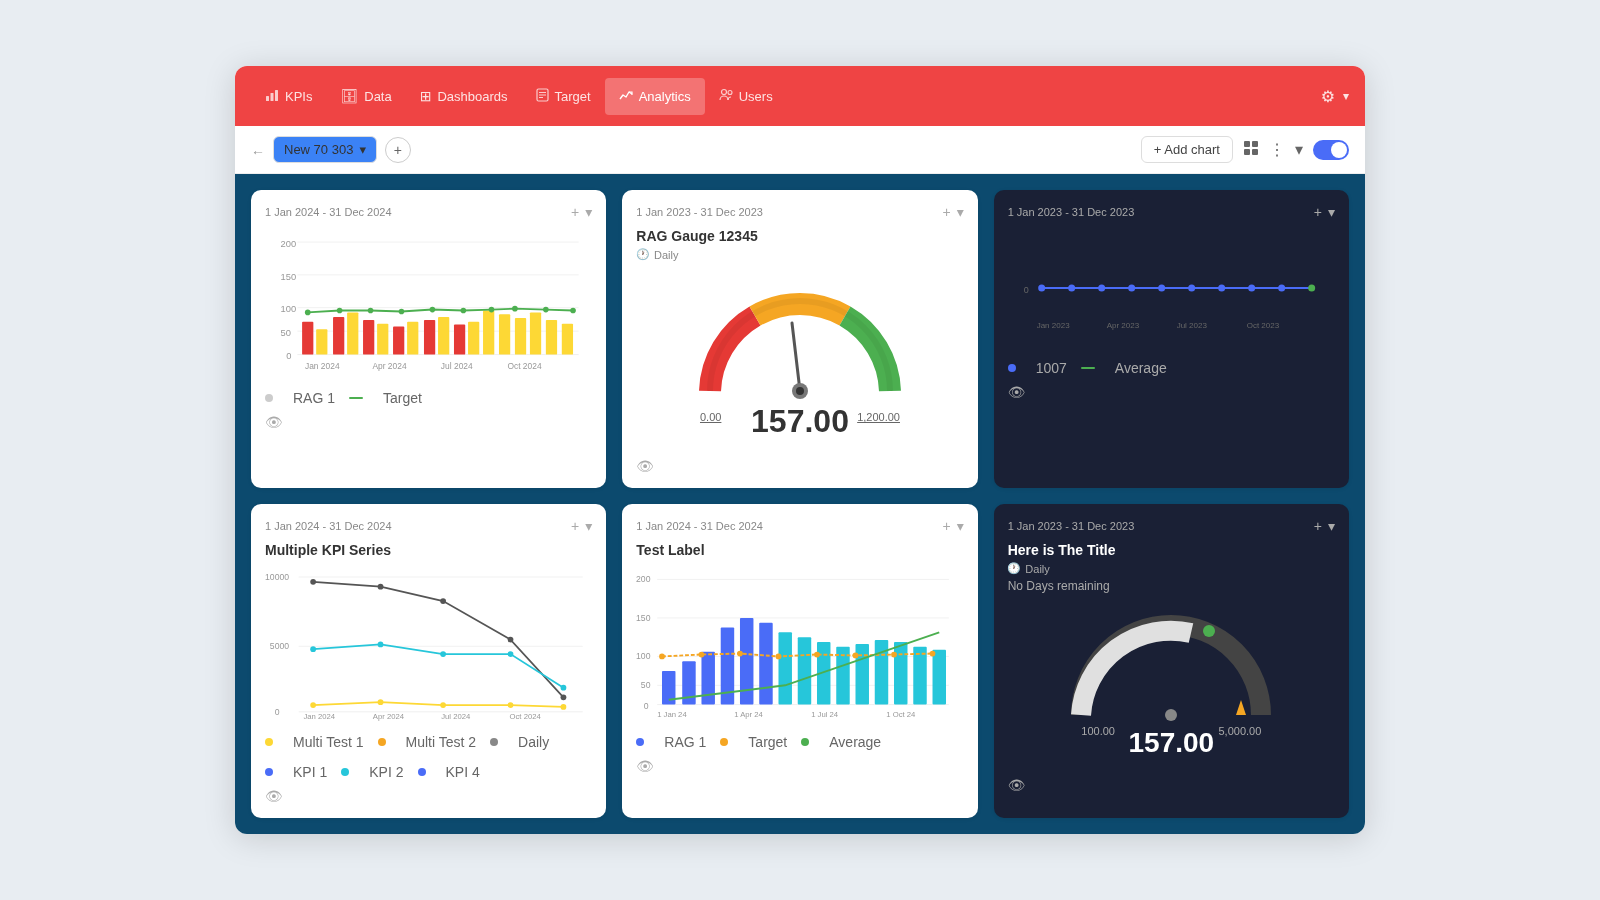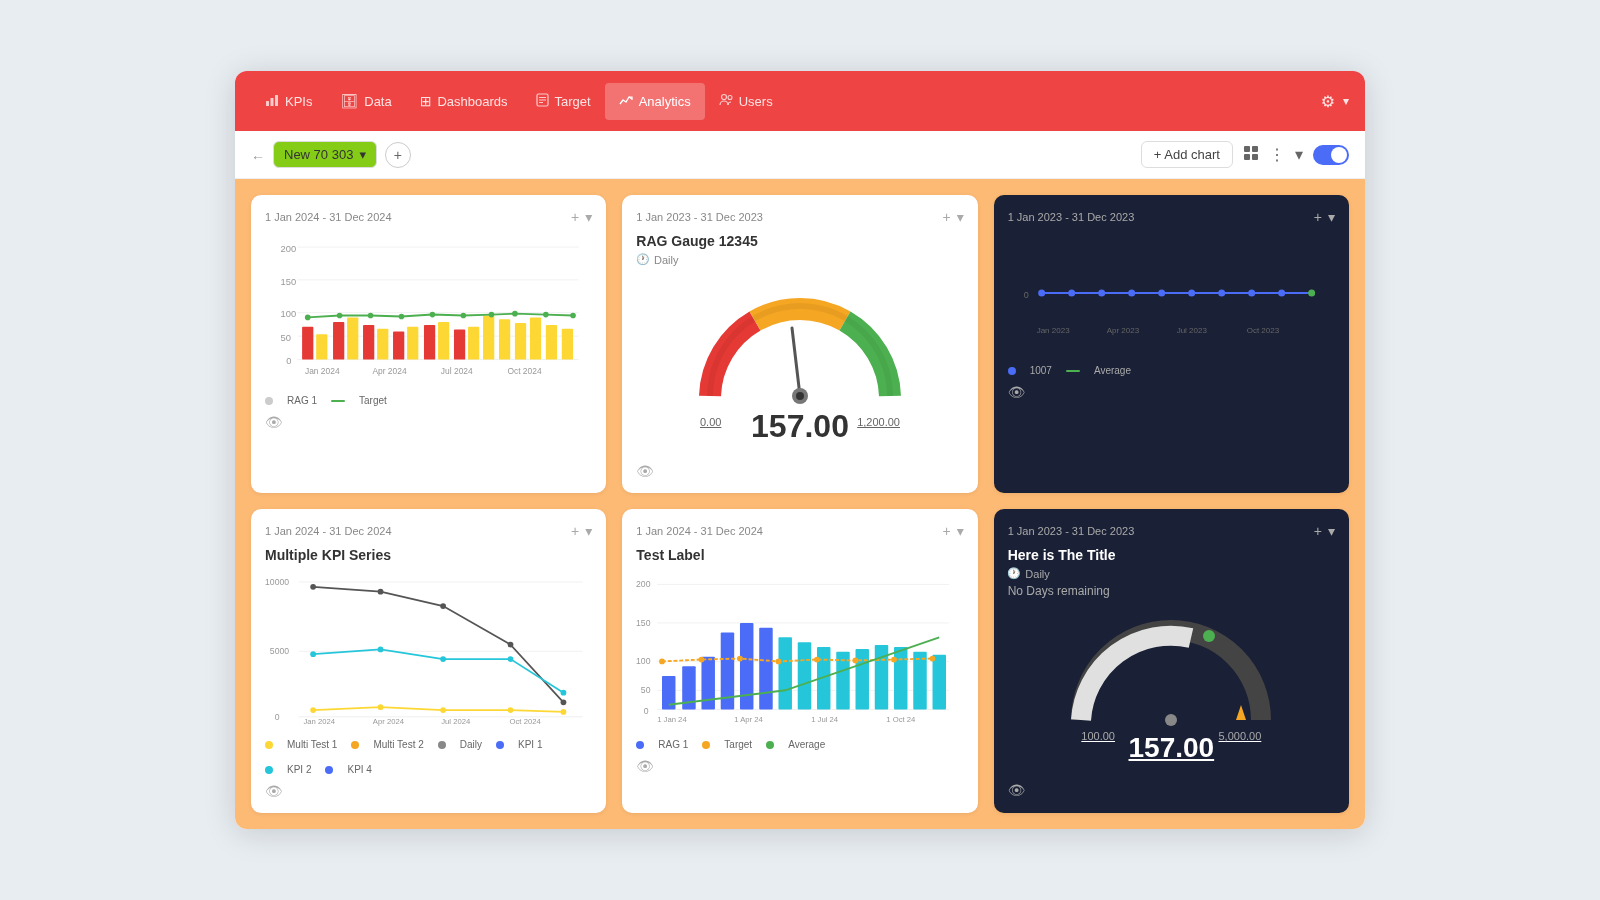--- a/index.html
+++ b/index.html
@@ -71,21 +71,21 @@
       display: flex; align-items: center; gap: 8px;
       padding: 10px 16px;
       background: #fff;
       border-bottom: 1px solid #eee;
     }
     .toolbar-back { color: #999; font-size: 14px; cursor: pointer; }
     .dashboard-select {
       display: flex; align-items: center; gap: 6px;
       border: 1px solid #ddd; border-radius: 6px;
       padding: 5px 10px; font-size: 13px; color: #333;
-      cursor: pointer; background: #84cc16;
+      cursor: pointer; background: #3b82f6;
     }
     .add-btn {
       width: 26px; height: 26px; border-radius: 50%;
       border: 1.5px solid #ccc; color: #666;
       display: flex; align-items: center; justify-content: center;
       font-size: 14px; cursor: pointer;
     }
     .toolbar-right { margin-left: auto; display: flex; align-items: center; gap: 10px; }
     .add-chart-btn {
       display: flex; align-items: flex-end; gap: 5px;
@@ -100,21 +100,21 @@
     .toggle-knob {
       width: 16px; height: 16px; border-radius: 50%;
       background: #fff; position: absolute; top: 2px; right: 2px;
     }
     
     .main-content {
       display: grid;
       grid-template-columns: 1fr 1fr 1fr;
       gap: 16px;
       padding: 16px;
-      background: #fdba74;
+      background: #0c4a6e;
       min-height: 650px;
     }
     
     .card {
       background: #fff;
       border-radius: 10px;
       padding: 14px;
       box-shadow: 0 1px 4px rgba(0,0,0,0.08);
     }
     .card.dark {
@@ -131,35 +131,35 @@
     .card-action-btn { font-size: 14px; color: #aaa; cursor: pointer; }
     .card-title { font-size: 14px; font-weight: 600; color: #333; margin-bottom: 4px; }
     .card-title.dark { color: #fff; }
     .card-subtitle { font-size: 11px; color: #888; display: flex; align-items: center; gap: 4px; }
     
     .chart-area { position: relative; }
     .legend {
       display: flex; align-items: center; gap: 14px;
       margin-top: 8px; flex-wrap: wrap;
     }
-    .legend-item { display: flex; align-items: center; gap: 14px; font-size: 10px; color: #666; }
+    .legend-item { display: flex; align-items: center; gap: 20px; font-size: 14px; color: #666; }
     .legend-dot { width: 8px; height: 8px; border-radius: 50%; }
     .legend-line { width: 14px; height: 2px; border-radius: 1px; }
     
     .bar-chart-svg { width: 100%; height: 150px; }
     
     .gauge-container { display: flex; flex-direction: column; align-items: center; padding: 20px 0 10px; }
     .gauge-value { font-size: 32px; font-weight: 700; color: #333; margin-top: -20px; }
     .gauge-labels { display: flex; justify-content: space-between; width: 200px; font-size: 11px; color: #666; text-decoration: underline; }
     
     .eye-btn { font-size: 14px; color: #aaa; cursor: pointer; margin-top: 8px; }
     
     .multi-line-svg { width: 100%; height: 160px; }
     
-    .bottom-gauge { display: flex; flex-direction: column; align-items: center; padding: 10px 0; text-decoration: underline; }
+    .bottom-gauge { display: flex; flex-direction: column; align-items: center; padding: 10px 0; }
     .bottom-gauge-value { font-size: 28px; font-weight: 700; color: #fff; margin-top: -10px; }
     .bottom-gauge-labels { display: flex; justify-content: space-between; width: 180px; font-size: 11px; color: #aaa; }
     .no-days { font-size: 12px; color: #aaa; margin: 4px 0 12px; }
   </style>
 </head>
 <body>
 
 <div class="app-window">
 
 

